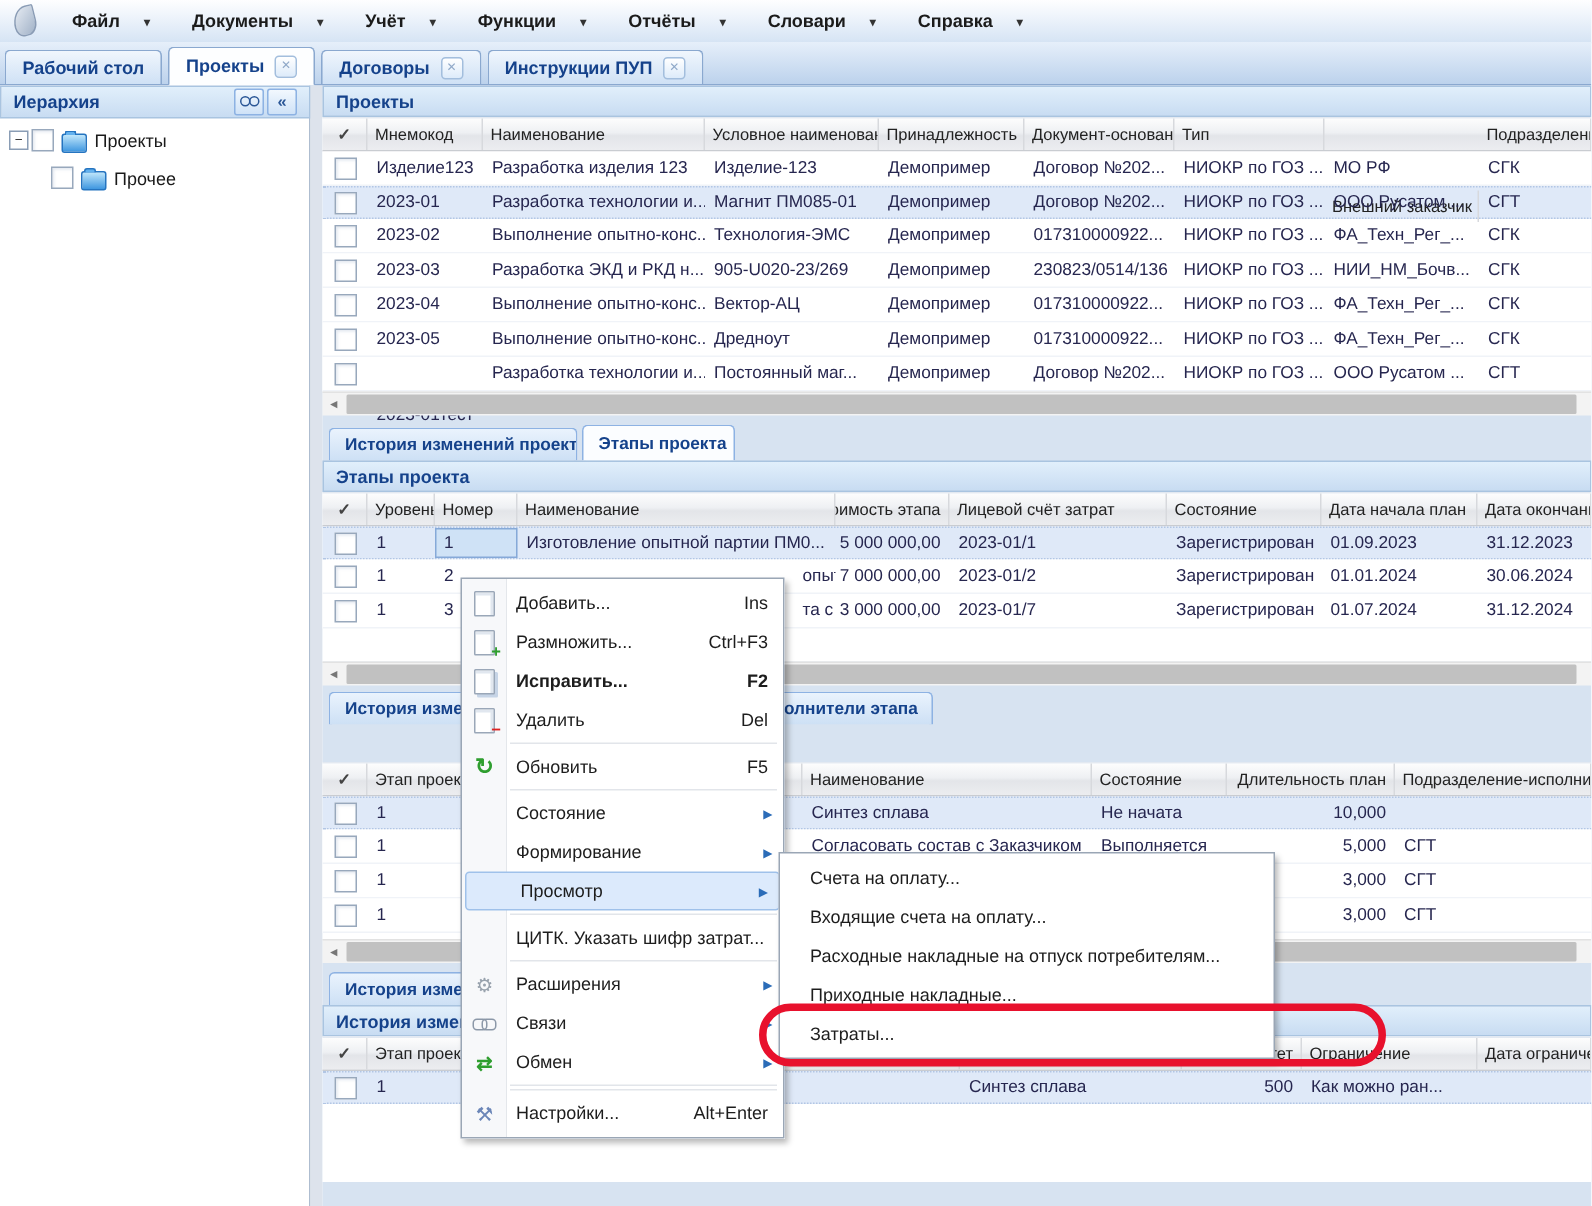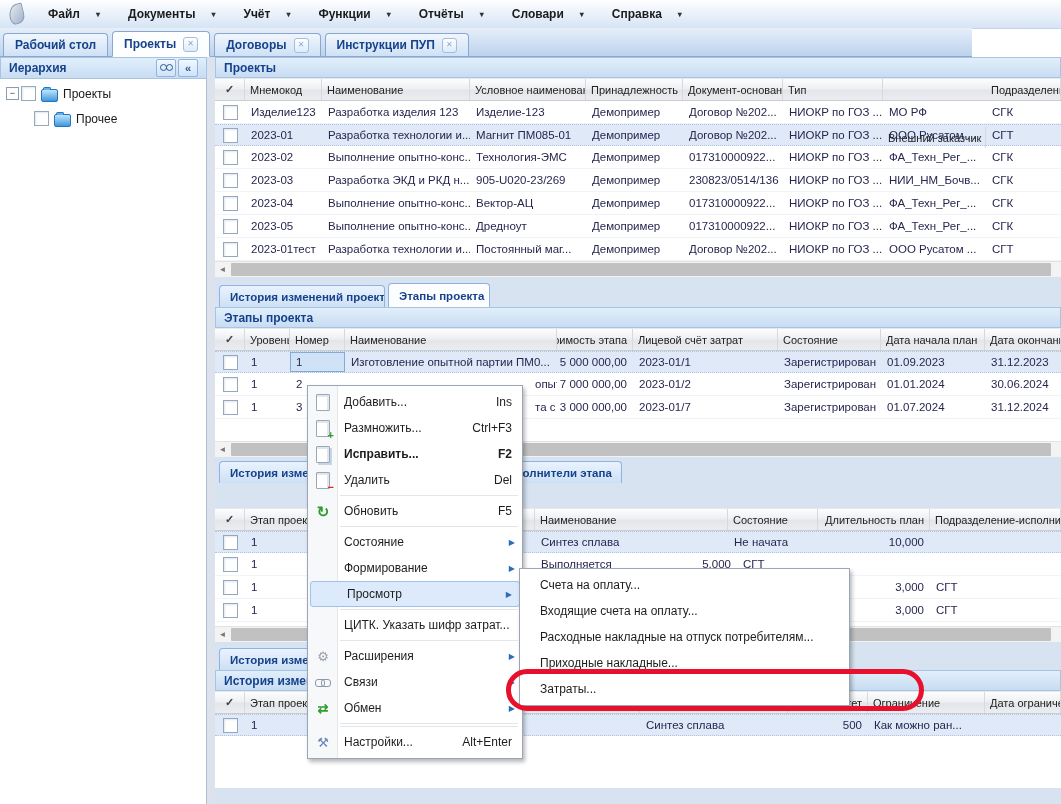--- a/index.html
+++ b/index.html
@@ -9,21 +9,21 @@
   #menubar{position:absolute;left:0;top:0;width:1061px;height:28px;
     background:linear-gradient(#fefeff,#e2ecf8 70%,#d6e4f4);border-bottom:1px solid #c3d5ea;
     display:flex;align-items:center;}
   #logo{width:13px;height:18px;margin:0 14px 0 9px;
     background:linear-gradient(135deg,#e8edf4,#9fb0c6);border:1px solid #8a9cb5;
     border-radius:85% 10% 60% 45%;transform:rotate(-14deg);}
   .mb-item{display:flex;align-items:center;gap:16px;padding:0 10px;height:22px;
     font-size:12px;font-weight:600;color:#1b1b1b;cursor:default;margin-right:8px;}
   .mb-item .arr{font-size:8px;color:#333;}
   
-  #tabbar{position:absolute;left:0;top:28px;width:972px;height:29px;
+  #tabbar{position:absolute;left:0;top:28px;width:1061px;height:29px;
     background:linear-gradient(#e6effa,#bcd2ec);border-bottom:1px solid #8aa8cf;
     display:flex;align-items:flex-end;padding-left:3px;box-sizing:border-box;}
   .tab{display:flex;align-items:center;gap:7px;height:23px;padding:0 11px;margin-right:4px;
     border:1px solid #8aa8cf;border-bottom:none;border-radius:4px 4px 0 0;
     background:linear-gradient(#f0f6fd,#cfe1f5);font-size:12px;font-weight:bold;color:#15428b;
     white-space:nowrap;overflow:hidden;box-sizing:border-box;}
   .tab.active{background:#fdfeff;height:26px;position:relative;z-index:2;margin-bottom:-1px;
     border-bottom:1px solid #fdfeff;}
   .tab-x{width:13px;height:13px;flex:0 0 13px;border:1px solid #a3bedd;border-radius:3px;
     background:linear-gradient(#ffffff,#ddebfa);color:#8fa8c8;font-size:8px;line-height:11px;
@@ -322,21 +322,21 @@
           <div class="gcell" style="width: 97px;">Демопример</div>
           <div class="gcell" style="width: 100px;">017310000922...</div>
           <div class="gcell" style="width: 100px;">НИОКР по ГОЗ ...</div>
           <div class="gcell" style="width: 103px;">ФА_Техн_Рег_...</div>
           <div class="gcell" style="width: 75px;">СГК</div>
         </div>
         <div class="grow">
           <div class="gcell" style="width: 30px;">
             <span class="cbx"></span>
           </div>
-          <div class="gcell" style="width: 77px;">2023-01тест</div>
+          <div class="gcell" style="width: 77px; margin-top: 28px;">2023-01тест</div>
           <div class="gcell" style="width: 148px;">Разработка технологии и...</div>
           <div class="gcell" style="width: 116px;">Постоянный маг...</div>
           <div class="gcell" style="width: 97px;">Демопример</div>
           <div class="gcell" style="width: 100px;">Договор №202...</div>
           <div class="gcell" style="width: 100px;">НИОКР по ГОЗ ...</div>
           <div class="gcell" style="width: 103px;">ООО Русатом ...</div>
           <div class="gcell" style="width: 75px;">СГТ</div>
         </div>
       </div>
     <div class="hscroll" style="left:0;top:204px;width:846px">
@@ -472,20 +472,21 @@
           <div class="gcell" style="width: 90px;">Не начата</div>
           <div class="gcell right" style="width: 112px;">10,000</div>
           <div class="gcell" style="width: 131px;"></div>
         </div>
         <div class="grow">
           <div class="gcell" style="width: 30px;">
             <span class="cbx"></span>
           </div>
           <div class="gcell" style="width: 65px;">1</div>
           <div class="gcell" style="width: 225px;"></div>
+          <div class="gcell" style="width: 193px;">Согласовать состав с Заказчиком</div>
           <div class="gcell" style="width: 90px;">Выполняется</div>
           <div class="gcell right" style="width: 112px;">5,000</div>
           <div class="gcell" style="width: 131px;">СГТ</div>
         </div>
         <div class="grow">
           <div class="gcell" style="width: 30px;">
             <span class="cbx"></span>
           </div>
           <div class="gcell" style="width: 65px;">1</div>
           <div class="gcell" style="width: 225px;"></div>

